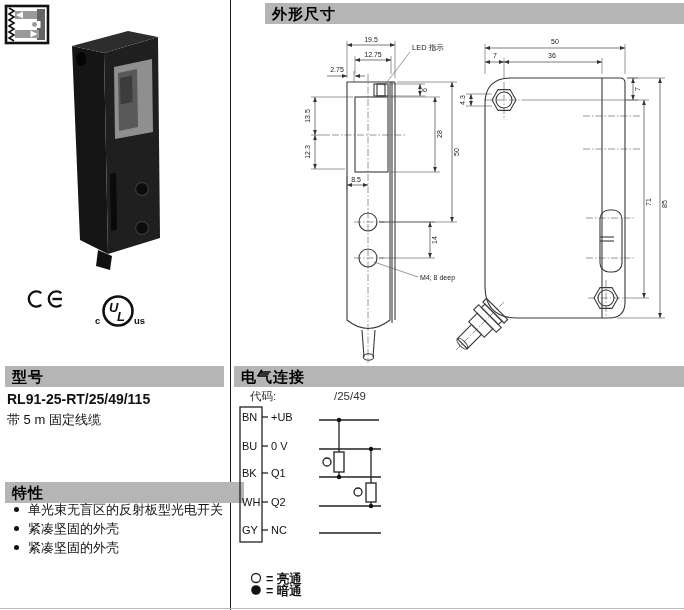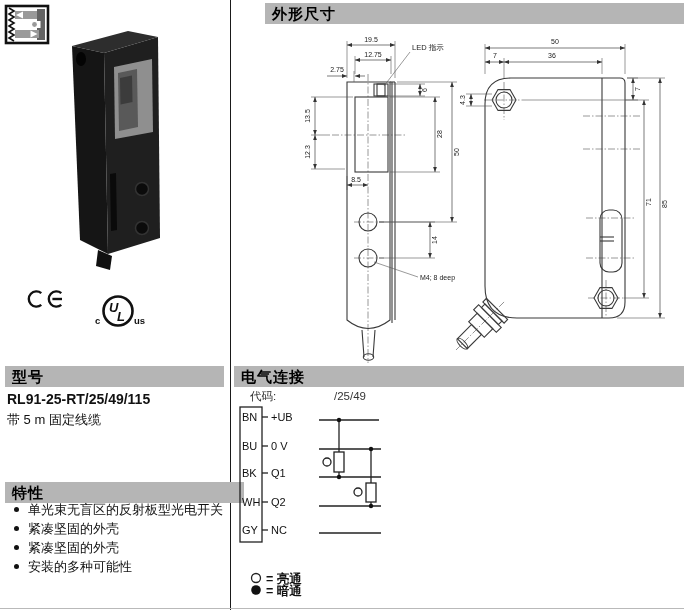--- a/index.html
+++ b/index.html
@@ -111,24 +111,20 @@
         <span>单光束无盲区的反射板型光电开关</span>
       </div>
     <div class="feat">
         <span class="b"></span>
         <span>紧凑坚固的外壳</span>
       </div>
     <div class="feat">
         <span class="b"></span>
         <span>紧凑坚固的外壳</span>
       </div>
-    <div class="feat">
-        <span class="b"></span>
-        <span>安装的多种可能性</span>
-      </div>
   </div>
 
   <div id="hdr-dims" class="sec-header">
     <span>外形尺寸</span>
   </div>
 
   <svg class="dimsvg" width="450" height="338" viewBox="0 0 450 338">
     <defs>
       <marker id="ah" viewBox="0 0 10 10" refX="9" refY="5" markerWidth="8" markerHeight="8" orient="auto-start-reverse">
         <path d="M0,1.6 L9,5 L0,8.4 z" fill="#333"></path>

